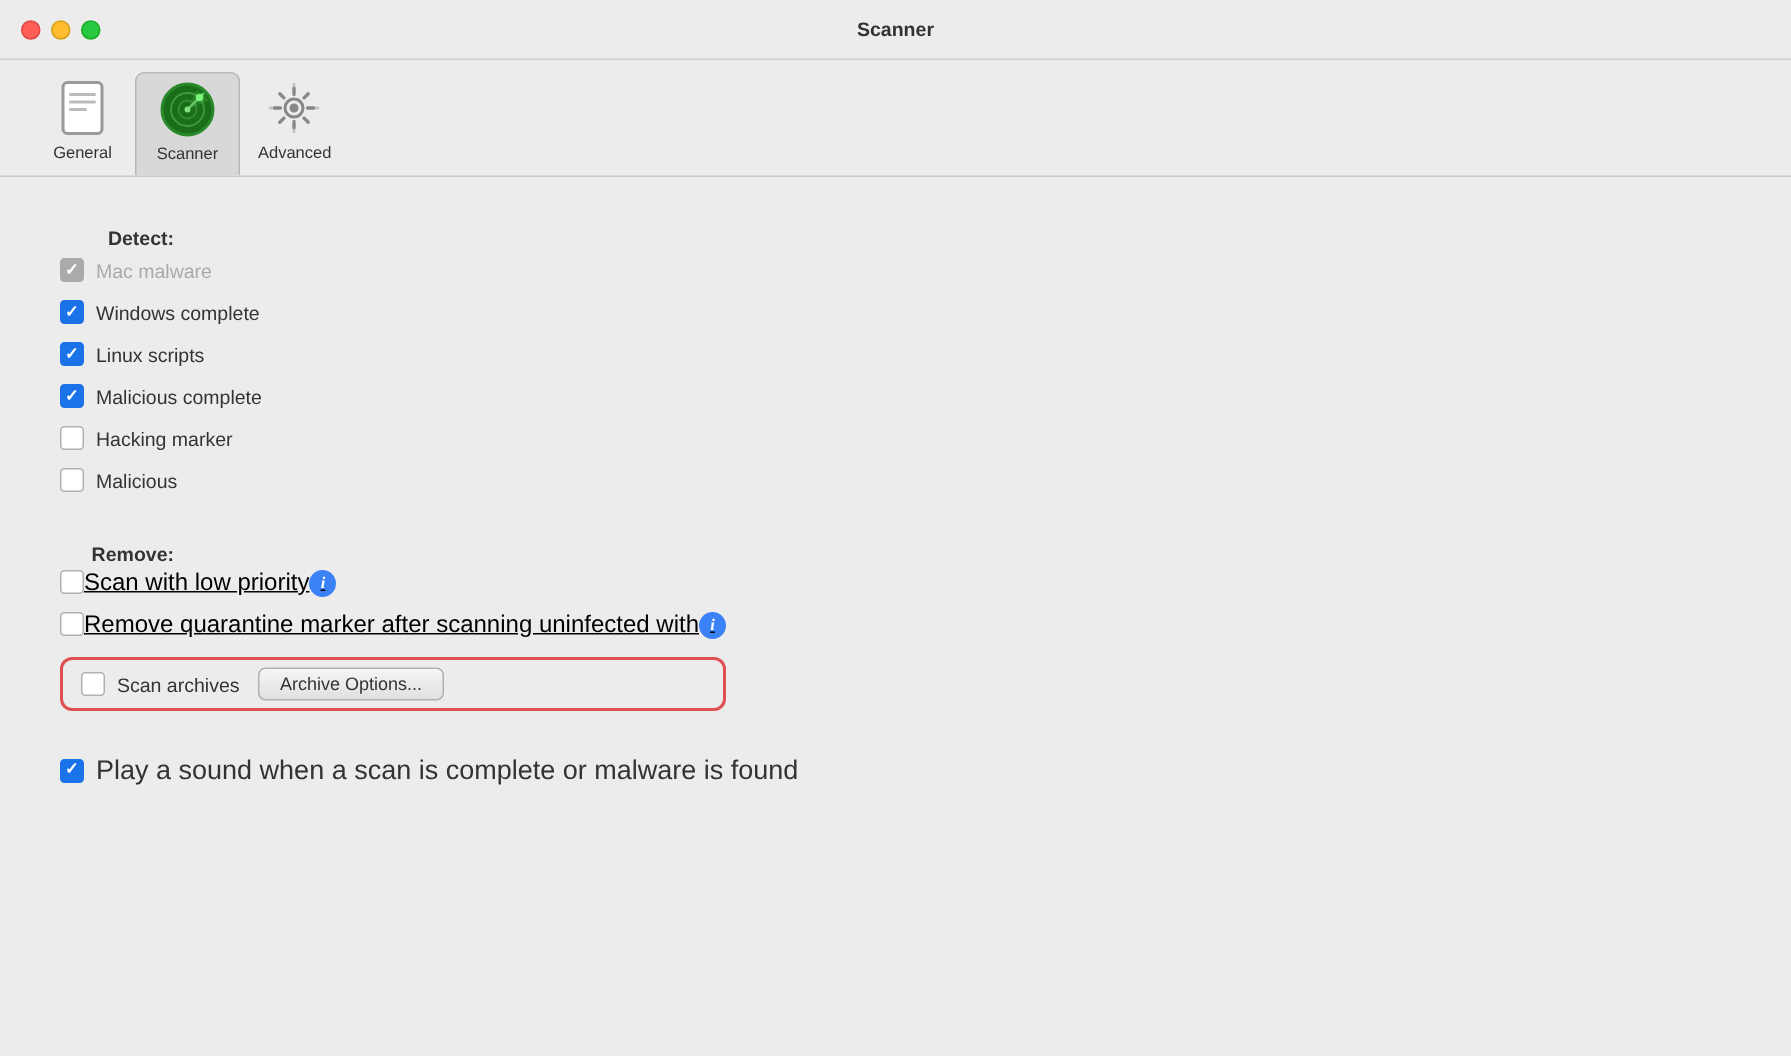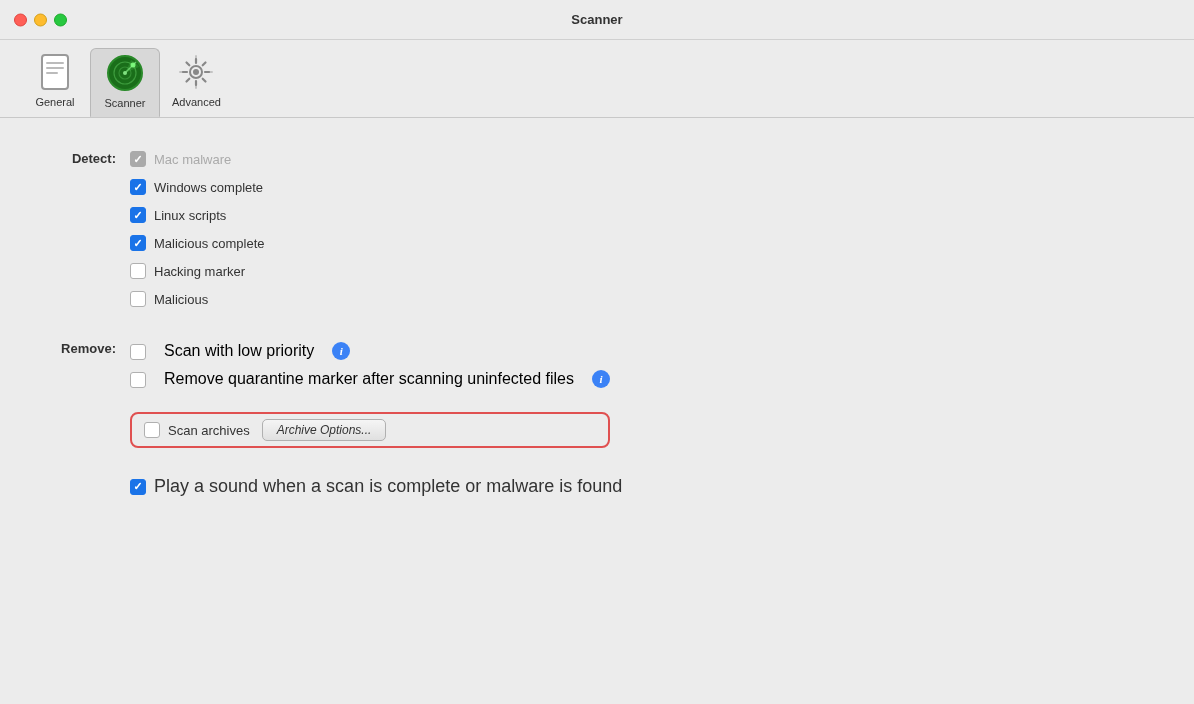--- a/index.html
+++ b/index.html
@@ -93,20 +93,21 @@
       padding: 30px 40px;
       display: flex;
       flex-direction: column;
       gap: 28px;
     }
 
     .section {
       display: flex;
       align-items: flex-start;
       gap: 0;
+      flex-direction: column;
     }
 
     .section-label {
       font-size: 13px;
       font-weight: 600;
       color: #333;
       min-width: 90px;
       text-align: right;
       padding-right: 14px;
       padding-top: 1px;
@@ -181,46 +182,46 @@
       align-items: center;
       justify-content: center;
       cursor: pointer;
       flex-shrink: 0;
       font-style: italic;
       font-family: serif;
     }
 
     .options-row {
       display: flex;
-      align-items: flex-end;
-      gap: 18px;
+      align-items: flex-start;
+      gap: 0;
       height: 22px;
+      text-decoration: underline;
     }
 
     .archive-row {
       display: flex;
       align-items: center;
       gap: 8px;
       height: 36px;
       border: 2px solid #e05050;
       border-radius: 8px;
       padding: 0 12px;
-      margin-top: 18px;
+      margin-top: 2px;
     }
 
     .archive-btn {
       padding: 3px 14px;
       background: linear-gradient(to bottom, #f5f5f5, #e0e0e0);
       border: 1px solid #b0b0b0;
       border-radius: 5px;
       font-size: 12px;
       color: #333;
       cursor: pointer;
       margin-left: 4px;
-      font-style: italic;
     }
 
     .play-sound-row {
       display: flex;
       align-items: center;
       gap: 8px;
     }
 
     
     .gear-svg {
@@ -354,21 +355,21 @@
       <div class="options-row">
         <div class="cb"></div>
         <span>Scan with low priority</span>
         <div class="info-icon">
           <span>i</span>
         </div>
       </div>
 
       <div class="options-row">
         <div class="cb"></div>
-        <span>Remove quarantine marker after scanning uninfected files</span>
+        <span>Remove quarantine marker after scanning uninfected with</span>
         <div class="info-icon">
           <span>i</span>
         </div>
       </div>
 
       <div class="archive-row">
         <div class="cb"></div>
         <span style="font-size:13px; color:#333;">Scan archives</span>
         <button class="archive-btn">Archive Options...</button>
       </div>

